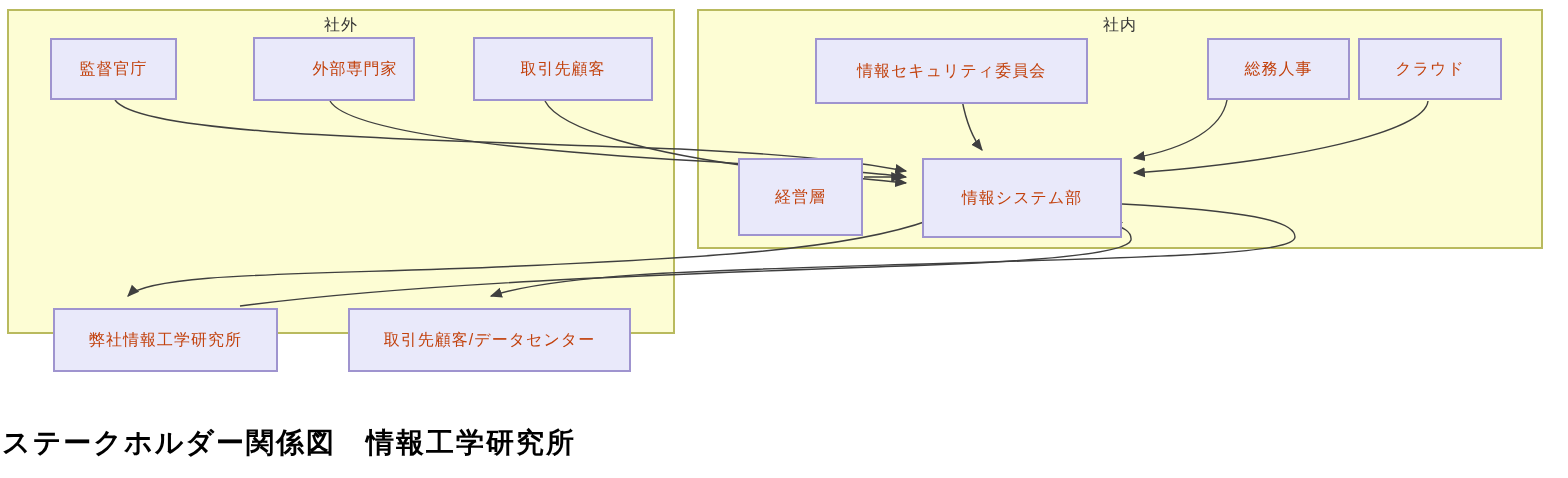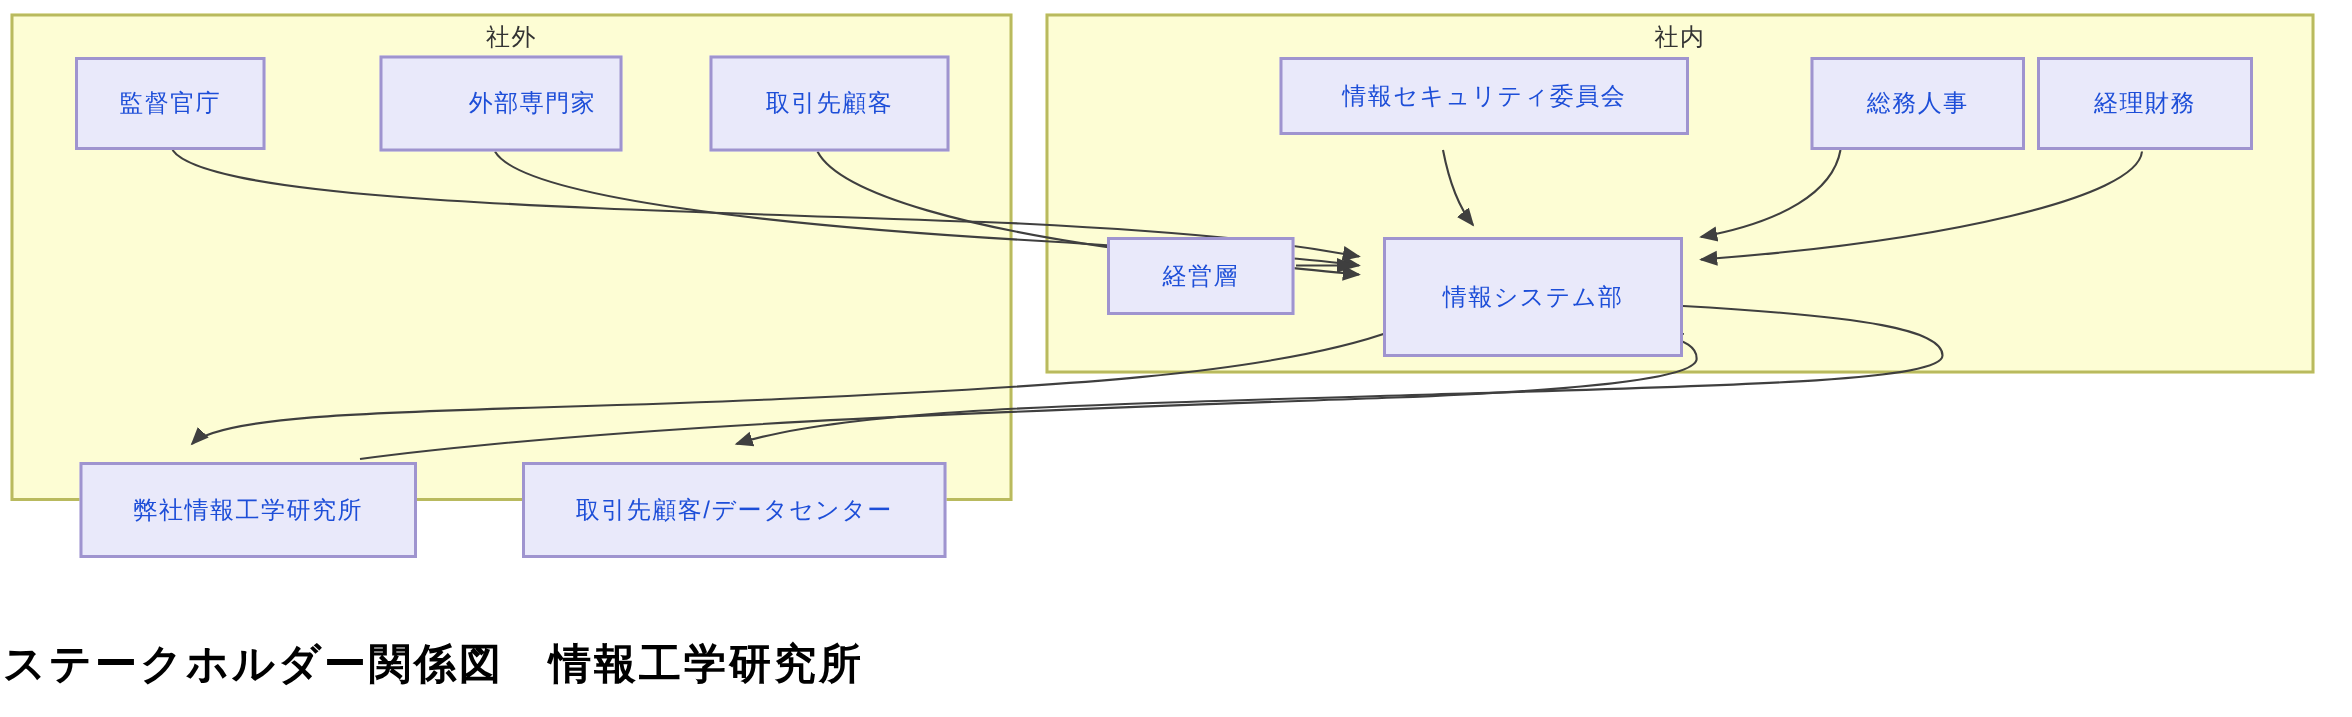--- a/index.html
+++ b/index.html
@@ -48,21 +48,21 @@
     stroke-width: 1.4;
   }
   .node {
     position: absolute;
     background: var(--node-fill);
     border: 2px solid var(--node-border);
     display: flex;
     align-items: center;
     justify-content: center;
     font-size: 16px;
-    color: #1d4ed8;
+    color: #c2410c;
     letter-spacing: 1px;
     white-space: nowrap;
     z-index: 3;
   }
   .diagram-title {
     position: absolute;
     left: 2px;
     top: 424px;
     font-size: 28px;
     font-weight: bold;
@@ -103,39 +103,39 @@
     <path class="edge" d="M 1122,204 C 1245,211 1295,220 1295,237 C 1295,254 1160,257 955,263 C 725,270 565,272 491,296" marker-end="url(#arrow)"></path>
     <path class="edge" d="M 240,306 C 430,281 710,273 930,265 C 1060,260 1128,252 1131,240 C 1132,231 1122,227 1111,224" marker-end="url(#arrow)"></path>
   </svg>
 
   <div class="node" style="left:50px; top:38px; width:127px; height:62px;">
     <span>監督官庁</span>
   </div>
   <div class="node" style="left:253px; top:37px; width:162px; height:64px;padding-left:42px;">
     <span>外部専門家</span>
   </div>
-  <div class="node" style="left:473px; top:37px; width:160px; height:64px;">
+  <div class="node" style="left:473px; top:37px; width:180px; height:64px;">
     <span>取引先顧客</span>
   </div>
   <div class="node" style="left:53px; top:308px; width:225px; height:64px;">
     <span>弊社情報工学研究所</span>
   </div>
   <div class="node" style="left:348px; top:308px; width:283px; height:64px;">
     <span>取引先顧客/データセンター</span>
   </div>
-  <div class="node" style="left:853px; top:38px; width:273px; height:52px;">
+  <div class="node" style="left:815px; top:38px; width:273px; height:66px;">
     <span>情報セキュリティ委員会</span>
   </div>
   <div class="node" style="left:1207px; top:38px; width:143px; height:62px;">
     <span>総務人事</span>
   </div>
   <div class="node" style="left:1358px; top:38px; width:144px; height:62px;">
-    <span>経理財務</span>
+    <span>クラウド</span>
   </div>
-  <div class="node" style="left:738px; top:158px; width:125px; height:52px;">
+  <div class="node" style="left:738px; top:158px; width:125px; height:78px;">
     <span>経営層</span>
   </div>
   <div class="node" style="left:922px; top:158px; width:200px; height:80px;">
     <span>情報システム部</span>
   </div>
 
   <div class="diagram-title">ステークホルダー関係図　情報工学研究所</div>
 
 </div>
 

